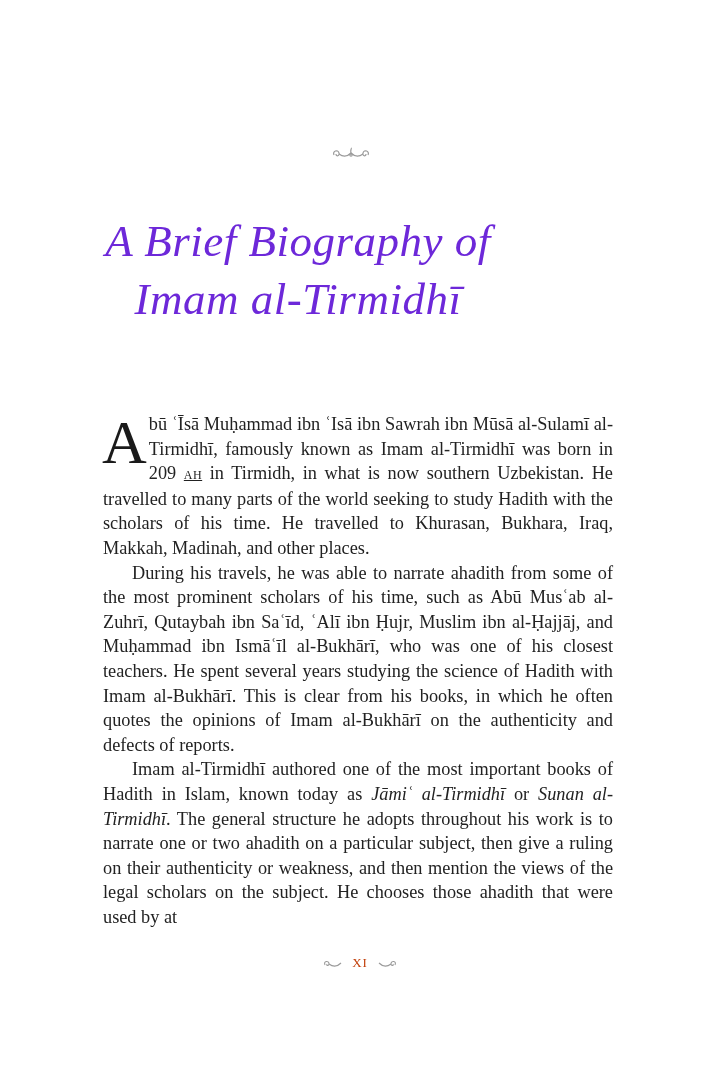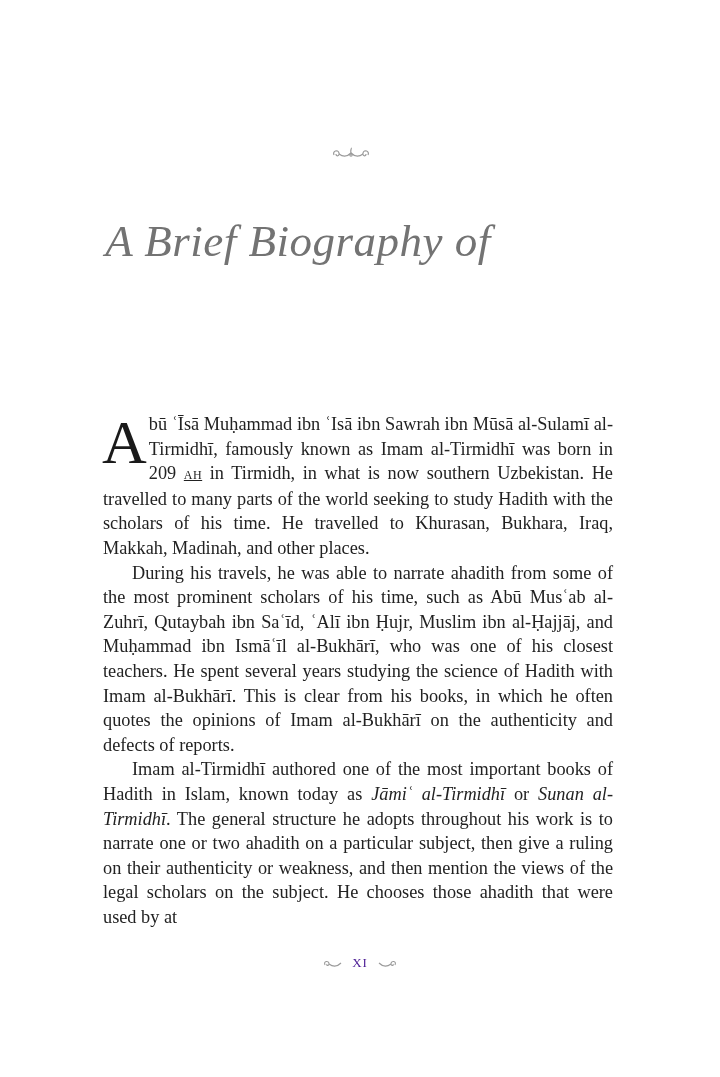--- a/index.html
+++ b/index.html
@@ -17,21 +17,21 @@
       width: 42px; height: 14px;
     }
     .title {
       position: absolute;
       left: 0; width: 596px; top: 212px;
       text-align: center;
       font-family: "Liberation Serif", "DejaVu Serif", serif;
       font-style: italic;
       font-size: 45px;
       line-height: 58px;
-      color: #737373;
+      color: #6d28d9;
       letter-spacing: 0.5px;
     }
     .title .line { display: block; }
     .body-text {
       position: absolute;
       left: 103px; width: 510px; top: 412px;
       font-size: 18.3px;
       line-height: 24.6px;
       text-align: justify;
       color: #222;
@@ -45,41 +45,42 @@
       margin: 4px 2px 0 -1px;
       padding-top: 2px;
       color: #1a1a1a;
     }
     .sc { font-variant: small-caps; font-size: 0.95em; letter-spacing: 0.5px; text-decoration: underline; }
     .footer {
       position: absolute;
       left: 0; width: 720px; top: 955px;
       text-align: center;
       font-size: 13px;
-      color: #4c1d95;
+      color: #c2410c;
       letter-spacing: 1px;
       display: flex; justify-content: center; align-items: center; gap: 8px;
     }
     .footer svg { width: 22px; height: 10px; }
   </style>
 </head>
 <body>
 
 <svg class="ornament-top" viewBox="0 0 42 14">
   <g fill="none" stroke="#9a9a9a" stroke-width="1.2">
     <path d="M4 9 C2 5, 8 3, 9 7 C10 10, 6 11, 6 8"></path>
     <path d="M9 8 C13 11, 17 11, 21 7 C25 11, 29 11, 33 8"></path>
     <path d="M38 9 C40 5, 34 3, 33 7 C32 10, 36 11, 36 8"></path>
     <path d="M21 7 C20 4, 22 2, 21 2"></path>
     <circle cx="21" cy="9" r="1.2"></circle>
   </g>
 </svg>
 
 <div class="title">
   <span class="line">A Brief Biography of</span>
+  <span class="line">Imam al-Tirmidhī</span>
 </div>
 
 <div class="body-text">
   <p><span class="dropcap">A</span><span>bū ʿĪsā Muḥammad ibn ʿIsā ibn Sawrah ibn Mūsā al-Sulamī al-Tirmidhī, famously known as Imam al-Tirmidhī was born in 209 </span><span class="sc">ah</span><span> in Tirmidh, in what is now southern Uzbekistan. He travelled to many parts of the world seeking to study Hadith with the scholars of his time. He travelled to Khurasan, Bukhara, Iraq, Makkah, Madinah, and other places.</span></p>
   <p class="indent">During his travels, he was able to narrate ahadith from some of the most prominent scholars of his time, such as Abū Musʿab al-Zuhrī, Qutaybah ibn Saʿīd, ʿAlī ibn Ḥujr, Muslim ibn al-Ḥajjāj, and Muḥammad ibn Ismāʿīl al-Bukhārī, who was one of his closest teachers. He spent several years studying the science of Hadith with Imam al-Bukhārī. This is clear from his books, in which he often quotes the opinions of Imam al-Bukhārī on the authenticity and defects of reports.</p>
   <p class="indent"><span>Imam al-Tirmidhī authored one of the most important books of Hadith in Islam, known today as </span><em>Jāmiʿ al-Tirmidhī</em><span> or </span><em>Sunan al-Tirmidhī</em><span>. The general structure he adopts throughout his work is to narrate one or two ahadith on a particular subject, then give a ruling on their authenticity or weakness, and then mention the views of the legal scholars on the subject. He chooses those ahadith that were used by at</span></p>
 </div>
 
 <div class="footer">
   <svg viewBox="0 0 22 10">

